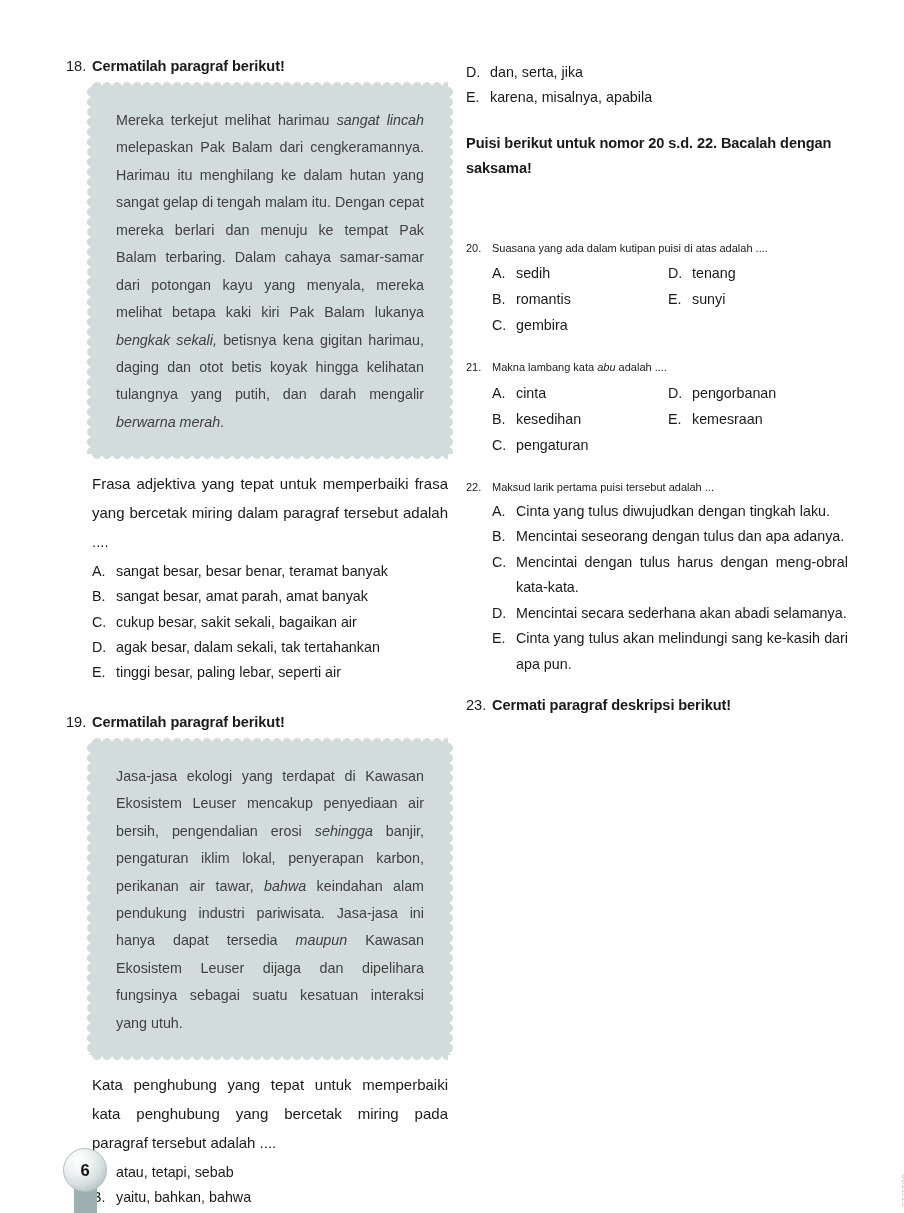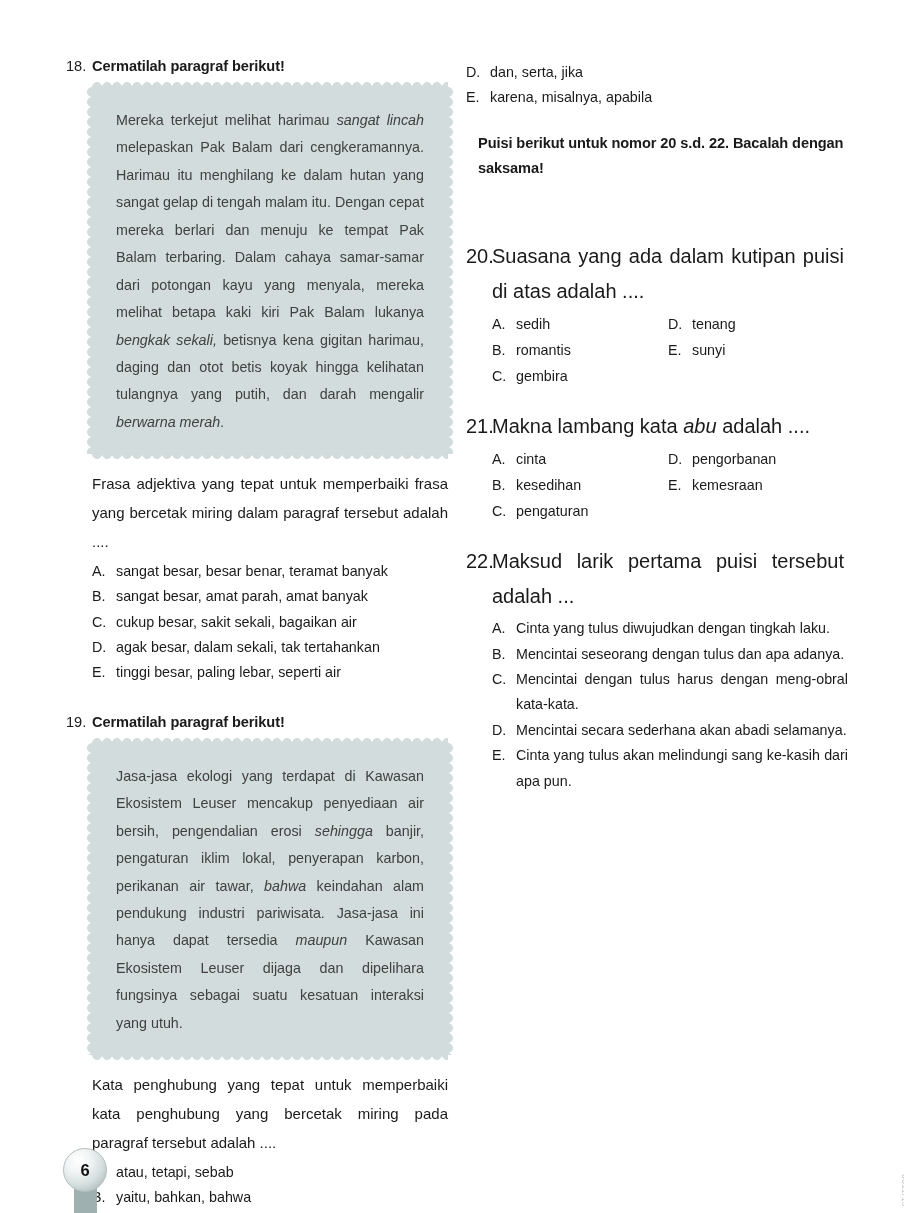--- a/index.html
+++ b/index.html
@@ -107,21 +107,21 @@
     margin: 0 0 2px 26px;
     width: 356px;
     font-size: 15px;
     line-height: 1.92;
     text-align: justify;
     text-justify: inter-word;
   }
   .stem-inline {
     display: flex;
     align-items: flex-start;
-    font-size: 20px;
+    font-size: 11px;
     line-height: 1.75;
   }
   .stem-inline .qnum { width: 26px; flex: none; }
   .stem-inline .qbody {
     width: 356px;
     text-align: justify;
     text-justify: inter-word;
   }
   .stem em, .stem-inline em { font-style: italic; margin-top: 34px; }
 
@@ -298,21 +298,21 @@
             <span class="otxt">dan, serta, jika</span>
           </div>
           <div class="opt">
             <span class="olet">E.</span>
             <span class="otxt">karena, misalnya, apabila</span>
           </div>
         </div>
 
       <div class="spacer-md"></div>
 
-      <div class="bold-lead" style="margin-left:12px;width:382px;">Puisi berikut untuk nomor 20 s.d. 22. Bacalah dengan saksama!</div>
+      <div class="bold-lead" style="margin-left:0;width:382px;">Puisi berikut untuk nomor 20 s.d. 22. Bacalah dengan saksama!</div>
 
       <div class="spacer-md"></div>
 
       <div class="poem" style="margin-left:0;" id="poem-stanza-1"></div>
 
       <div class="spacer-sm"></div>
 
       <div class="poem stanza2" id="poem-stanza-2"></div>
 
       <div class="spacer-lg"></div>
@@ -405,20 +405,24 @@
             <span class="otxt">Mencintai secara sederhana akan abadi selamanya.</span>
           </div>
           <div class="opt wrap">
             <span class="olet">E.</span>
             <span class="otxt">Cinta yang tulus akan melindungi sang ke-kasih dari apa pun.</span>
           </div>
         </div>
 
       <div class="spacer-md"></div>
 
+      <div class="qhead">
+        <span class="qnum">23.</span>
+        <span class="qtitle">Cermati paragraf deskripsi berikut!</span>
+      </div>
 
     </div>
   </div>
 
   <div class="footer">
     <div class="pagebar"></div>
     <div class="pagebadge">6</div>
     <div class="sidecode">0011/15</div>
   </div>
 </div>

